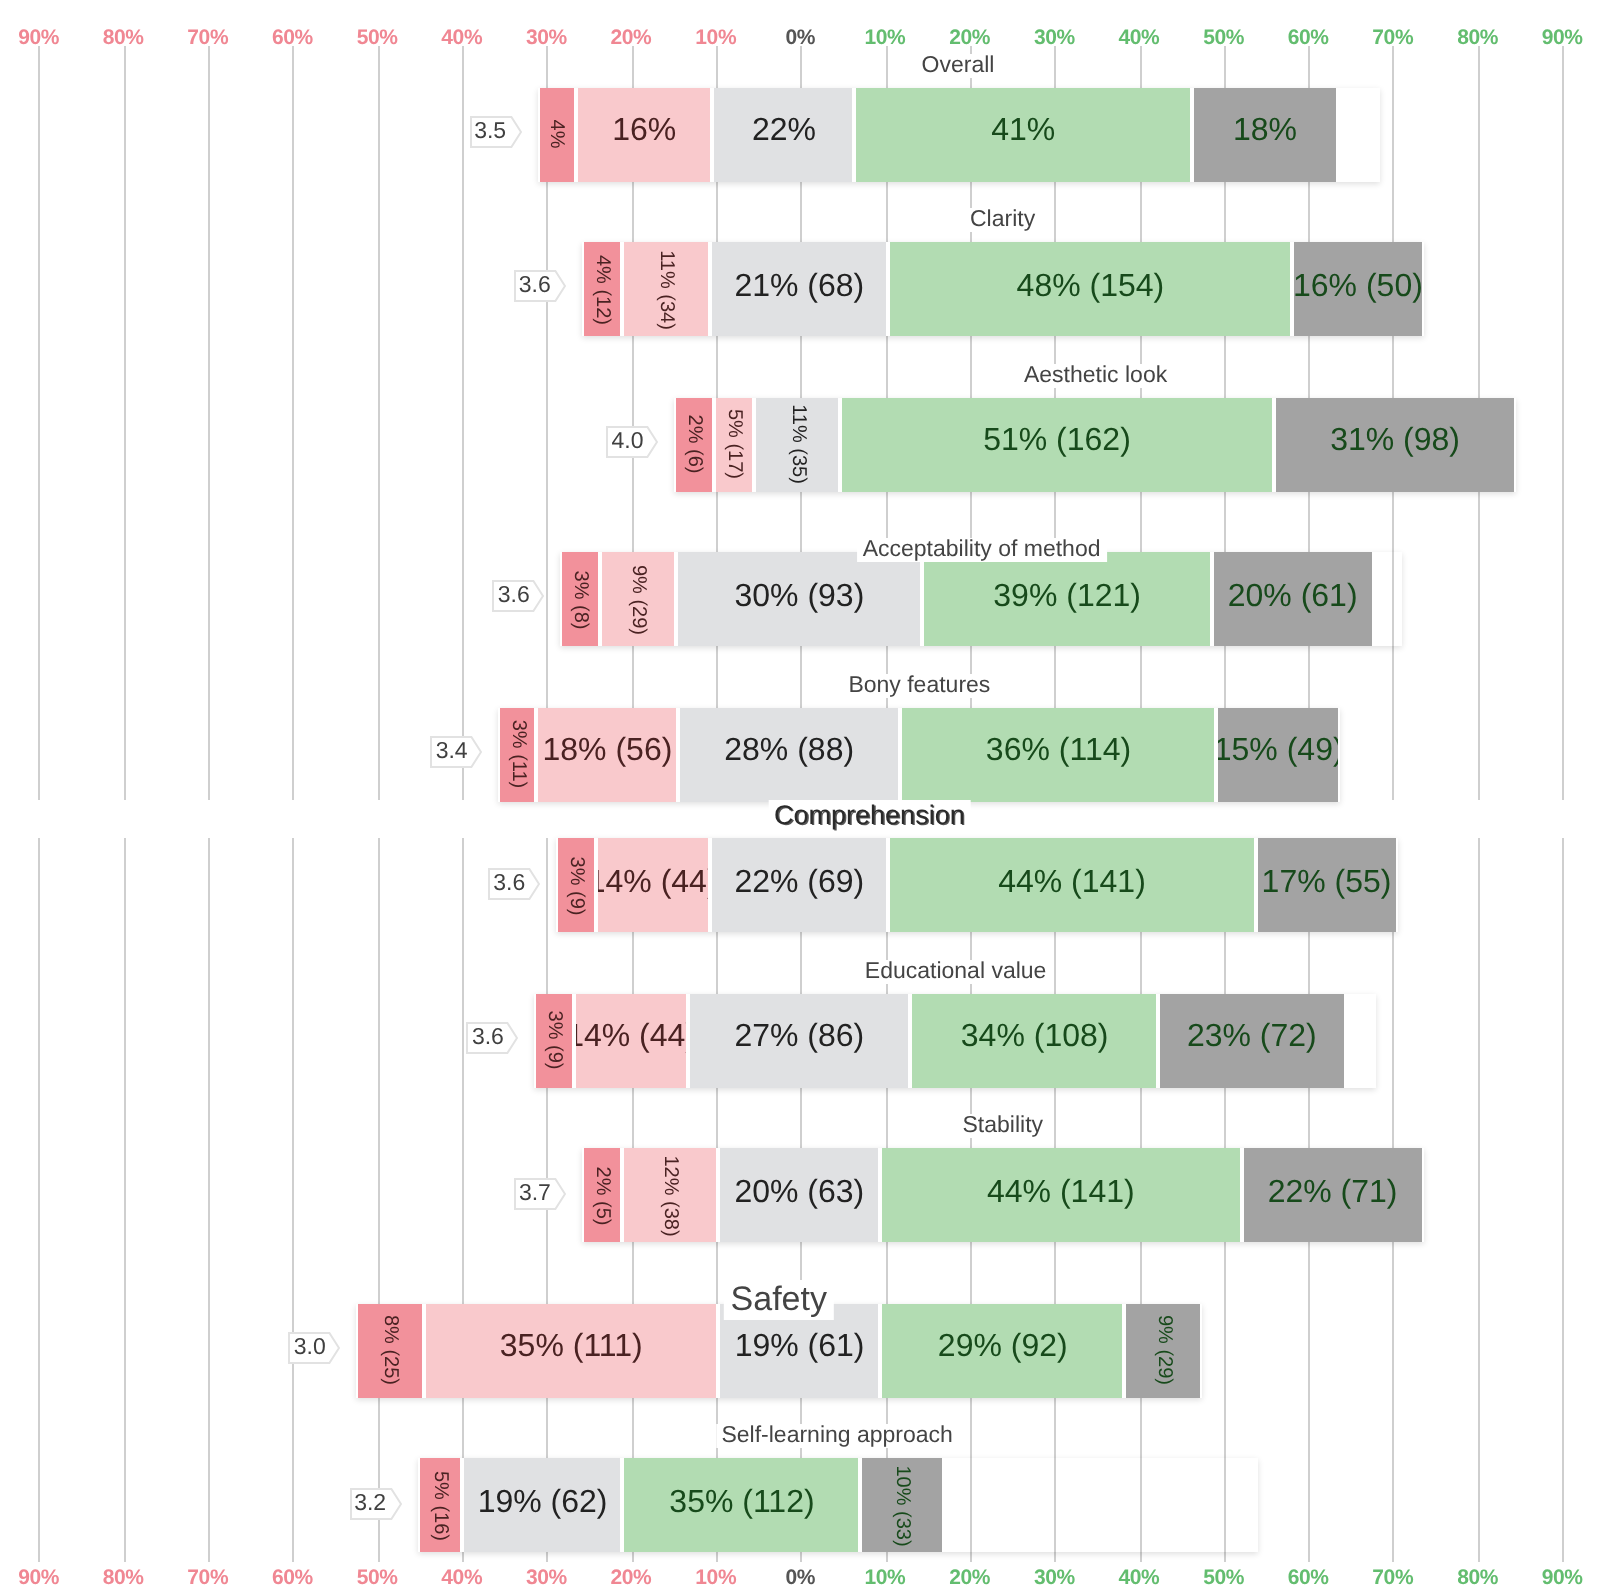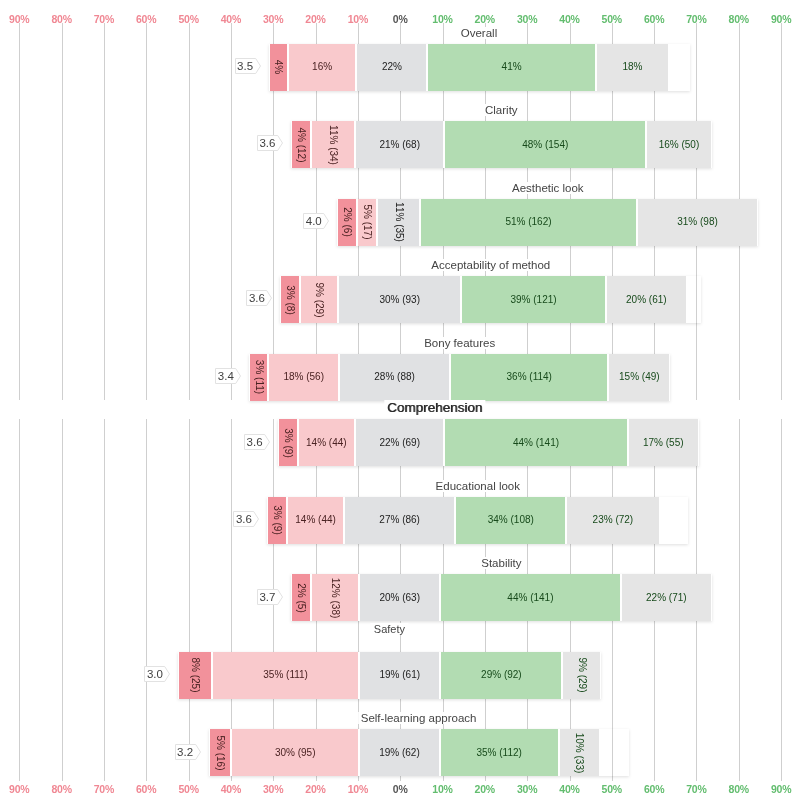--- a/index.html
+++ b/index.html
@@ -10,28 +10,28 @@
   .gridline{position:absolute;width:1px;background:#cfcfcf;}
   .ticklabel{position:absolute;font-size:10.5px;font-weight:bold;text-align:center;
              width:40px;margin-left:-20px;letter-spacing:-0.2px;}
   .ticklabel.neg{color:#f08793;}
   .ticklabel.pos{color:#63bd6f;}
   .ticklabel.zero{color:#555555;}
   .bar{position:absolute;display:flex;box-shadow:0 1px 3px rgba(0,0,0,0.13);}
   .seg{position:relative;display:flex;align-items:center;justify-content:center;
        box-sizing:border-box;border-left:1.6px solid #fff;border-right:1.6px solid #fff;
        overflow:hidden;}
-  .seg .txt{font-size:10px;white-space:nowrap;position:absolute;left:50%;top:50%;
+  .seg .txt{font-size:16px;white-space:nowrap;position:absolute;left:50%;top:50%;
             transform:translate(-50%,calc(-50% - 1px));}
   .seg.rot .txt{transform:translate(-50%,-50%) rotate(90deg);font-size:10px;}
   .s0{background:#f2919b;color:#4a2222;}
   .s1{background:#f9c9cc;color:#4a2222;}
   .s2{background:#e0e1e3;color:#222222;}
   .s3{background:#b2dcb2;color:#174a1b;}
-  .s4{background:#e5e5e5;color:#174a1b;}
+  .s4{background:#a3a3a3;color:#174a1b;}
   .cat{position:absolute;font-size:11px;color:#444;background:#fff;
        text-align:center;white-space:nowrap;transform:translateX(-50%);
        padding:0 3px;}
   .meanwrap{position:absolute;width:26px;height:16px;}
   .meanwrap svg{position:absolute;left:0;top:0;}
   .mean{position:absolute;left:0;top:0;width:26px;height:16px;box-sizing:border-box;
         font-size:11.5px;color:#404040;display:flex;align-items:center;
         justify-content:center;padding-right:5px;background:none;border:none;}
 </style>
 </head>
@@ -203,21 +203,21 @@
         <div class="seg s2" style="width: 122.75px;">
           <span class="txt">30% (93)</span>
         </div>
         <div class="seg s3" style="width: 145px;">
           <span class="txt">39% (121)</span>
         </div>
         <div class="seg s4" style="width: 80.51px;">
           <span class="txt">20% (61)</span>
         </div>
       </div>
-      <div class="cat" style="left: 490.8px; top: 259px; font-size: 11.5px;">Acceptability of method</div>
+      <div class="cat" style="left: 490.8px; top: 269px; font-size: 11.5px;">Acceptability of method</div>
       <div class="meanwrap" style="left: 246.4px; top: 290.2px;">
         <svg width="26" height="16" viewBox="0 0 26 16">
           <path d="M0.5 0.5 H20.7 L25.5 8 L20.7 15.5 H0.5 Z" fill="#ffffff" stroke="#e2e2e2" stroke-width="1"></path>
         </svg>
         <div class="mean">3.6</div>
       </div>
       <div class="bar" style="left: 249.25px; top: 353.5px; width: 421px; height: 47px;">
         <div class="seg s0 rot" style="width: 19.75px;">
           <span class="txt">3% (11)</span>
         </div>
@@ -268,28 +268,28 @@
       <div class="bar" style="left: 267.34px; top: 496.8px; width: 420.99px; height: 47px;">
         <div class="seg s0 rot" style="width: 19.75px;">
           <span class="txt">3% (9)</span>
         </div>
         <div class="seg s1" style="width: 56.95px;">
           <span class="txt">14% (44)</span>
         </div>
         <div class="seg s2" style="width: 111.31px;">
           <span class="txt">27% (86)</span>
         </div>
-        <div class="seg s3" style="width: 111px;">
+        <div class="seg s3" style="width: 124px;">
           <span class="txt">34% (108)</span>
         </div>
         <div class="seg s4" style="width: 93.19px;">
           <span class="txt">23% (72)</span>
         </div>
       </div>
-      <div class="cat" style="left: 477.8px; top: 479.8px; font-size: 11.5px;">Educational look</div>
+      <div class="cat" style="left: 477.8px; top: 479.8px; font-size: 11.5px;">Educational value</div>
       <div class="meanwrap" style="left: 233.44px; top: 511px;">
         <svg width="26" height="16" viewBox="0 0 26 16">
           <path d="M0.5 0.5 H20.7 L25.5 8 L20.7 15.5 H0.5 Z" fill="#ffffff" stroke="#e2e2e2" stroke-width="1"></path>
         </svg>
         <div class="mean">3.6</div>
       </div>
       <div class="bar" style="left: 290.85px; top: 574.3px; width: 420.99px; height: 47px;">
         <div class="seg s0 rot" style="width: 19.75px;">
           <span class="txt">2% (5)</span>
         </div>
@@ -323,33 +323,30 @@
         <div class="seg s2" style="width: 81px;">
           <span class="txt">19% (61)</span>
         </div>
         <div class="seg s3" style="width: 122.2px;">
           <span class="txt">29% (92)</span>
         </div>
         <div class="seg s4 rot" style="width: 38.1px;">
           <span class="txt">9% (29)</span>
         </div>
       </div>
-      <div class="cat" style="left: 389.4px; top: 623px; font-size: 11px;">Safety</div>
+      <div class="cat" style="left: 389.4px; top: 640px; font-size: 17px;">Safety</div>
       <div class="meanwrap" style="left: 144.4px; top: 666px; text-align: right;">
         <svg width="26" height="16" viewBox="0 0 26 16">
           <path d="M0.5 0.5 H20.7 L25.5 8 L20.7 15.5 H0.5 Z" fill="#ffffff" stroke="#e2e2e2" stroke-width="1"></path>
         </svg>
         <div class="mean">3.0</div>
       </div>
       <div class="bar" style="left: 208.5px; top: 729.3px; width: 420.2px; height: 47px;">
         <div class="seg s0 rot" style="width: 22.6px;">
           <span class="txt">5% (16)</span>
-        </div>
-        <div class="seg s1" style="width: 128.2px;">
-          <span class="txt">30% (95)</span>
         </div>
         <div class="seg s2" style="width: 80.4px;">
           <span class="txt">19% (62)</span>
         </div>
         <div class="seg s3" style="width: 119px;">
           <span class="txt">35% (112)</span>
         </div>
         <div class="seg s4 rot" style="width: 41.1px;">
           <span class="txt">10% (33)</span>
         </div>

